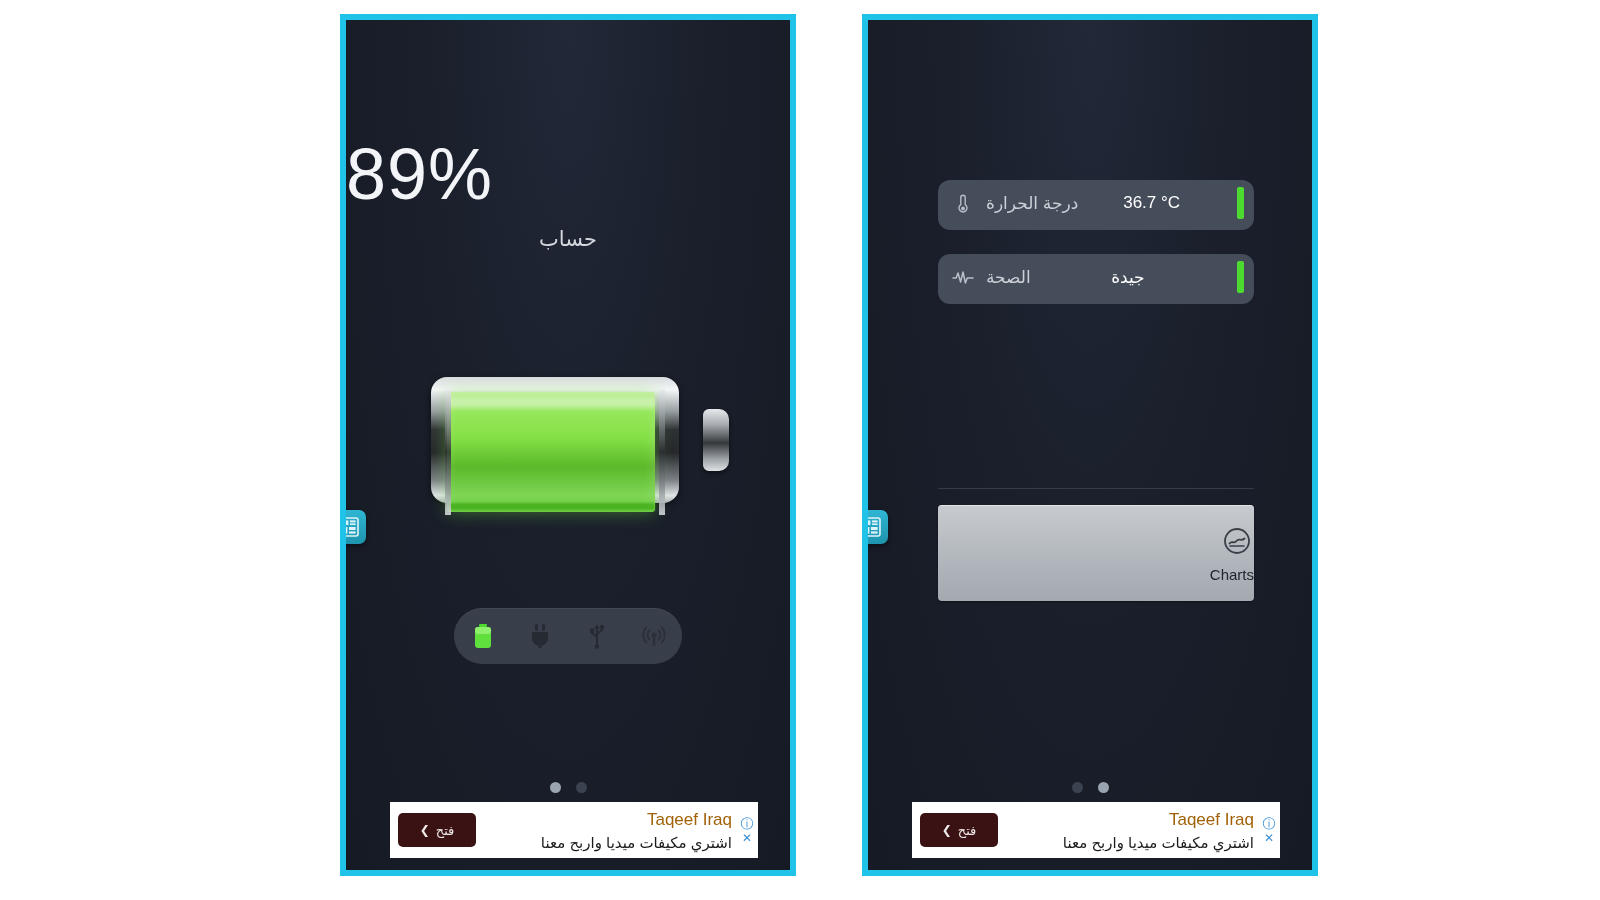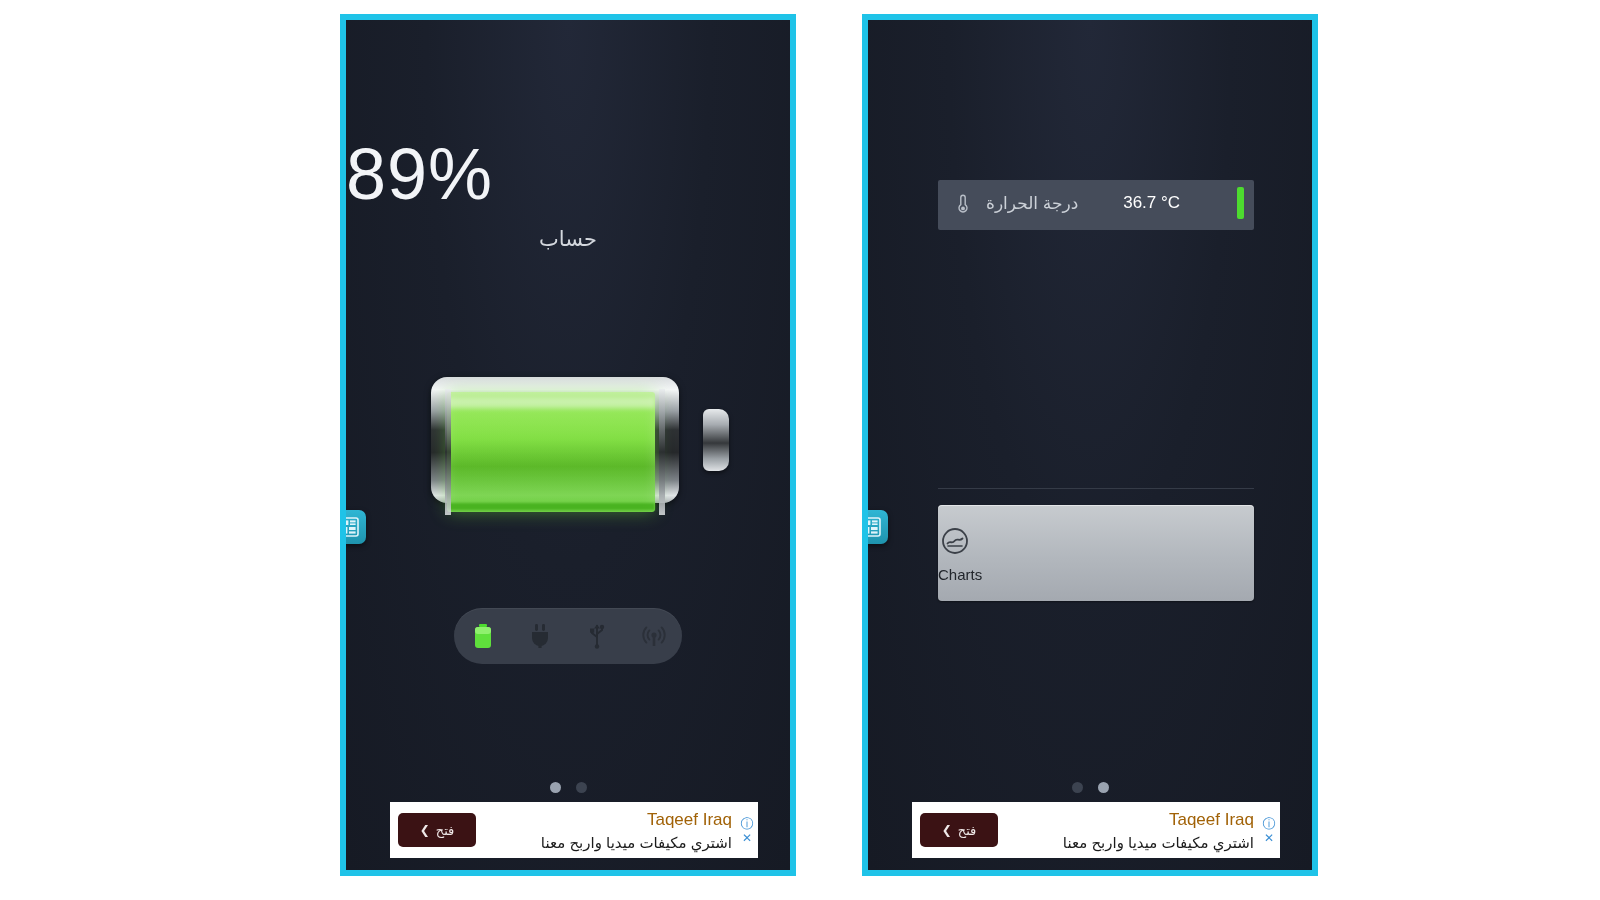--- a/index.html
+++ b/index.html
@@ -128,21 +128,21 @@
   
   .rows {
     position: absolute; left: 70px; top: 160px;
     width: 316px;
   }
   .row {
     position: relative;
     height: 50px;
     margin-bottom: 24px;
     background: #454c5a;
-    border-radius: 2px;
+    border-radius: 12px;
     display: flex; align-items: center;
     padding: 0 10px 4px 14px;
   }
   .row .r-icon { width: 22px; height: 22px; flex: 0 0 22px; display:flex; align-items:center; justify-content:center; }
   .row .r-label {
     flex: 0 0 auto;
     margin-left: 12px;
     font-size: 17px;
     color: #ccd1d8;
     direction: rtl;
@@ -170,21 +170,21 @@
   .btns {
     position: absolute; left: 70px; top: 485px;
     width: 316px;
     display: flex; gap: 9px;
   }
   .btn {
     flex: 1 1 0;
     height: 96px;
     border-radius: 4px;
     background: linear-gradient(180deg,#c7cbcf 0%,#b2b7bd 55%,#a4a9b0 100%);
-    display: flex; flex-direction: column; align-items: flex-start; justify-content: center;
+    display: flex; flex-direction: column; align-items: flex-end; justify-content: center;
     gap: 8px;
     box-shadow: 0 1px 2px rgba(0,0,0,.4), inset 0 1px 0 rgba(255,255,255,.5);
     position: relative;
   }
   .btn .b-icon { width: 34px; height: 34px; position: relative; }
   .btn .b-label { font-size: 15px; color: #22262c; font-weight: 500; }
   .btn .badge {
     position: absolute; right: -2px; top: -2px;
     width: 12px; height: 12px; border-radius: 50%;
     background: #2fbf2f;
@@ -340,20 +340,30 @@
               <path d="M10 3.2a2.2 2.2 0 0 1 2.2 2.2v7.2a4 4 0 1 1-4.4 0V5.4A2.2 2.2 0 0 1 10 3.2z" fill="none" stroke="#b9bfc8" stroke-width="1.4"></path>
               <circle cx="10" cy="16.4" r="1.9" fill="#b9bfc8"></circle>
             </svg>
           </span>
           <span class="r-label">درجة الحرارة</span>
           <span class="r-value">36.7 °C</span>
           <span class="r-bar"></span>
         </div>
 
 
+        <div class="row">
+          <span class="r-icon">
+            <svg width="22" height="18" viewBox="0 0 22 18">
+              <path d="M1 10h3.2l1.8-5 2.6 9 2.4-10 2.4 11 1.8-5H21" fill="none" stroke="#b9bfc8" stroke-width="1.5" stroke-linejoin="round" stroke-linecap="round"></path>
+            </svg>
+          </span>
+          <span class="r-label">الصحة</span>
+          <span class="r-value rtl">جيدة</span>
+          <span class="r-bar"></span>
+        </div>
 
 
       </div>
 
       <div class="divider"></div>
 
       <div class="btns">
 
         <div class="btn">
           <span class="b-icon">

